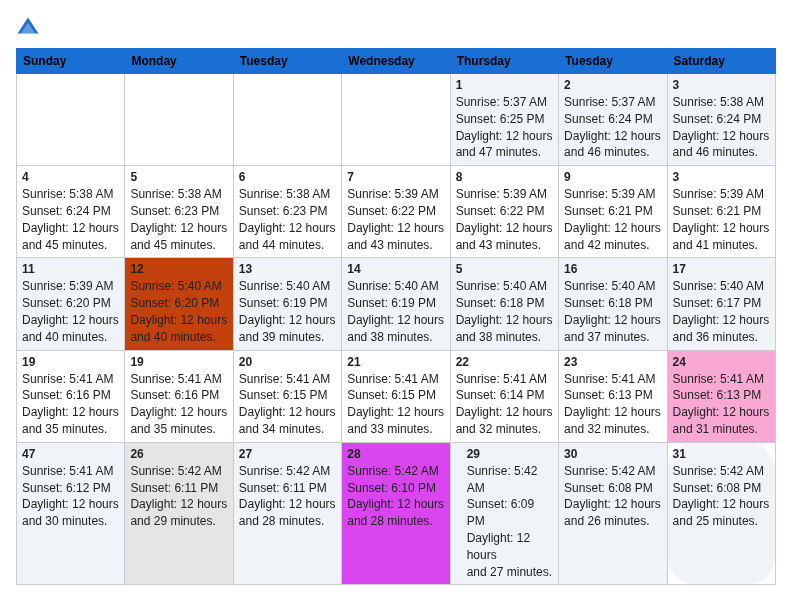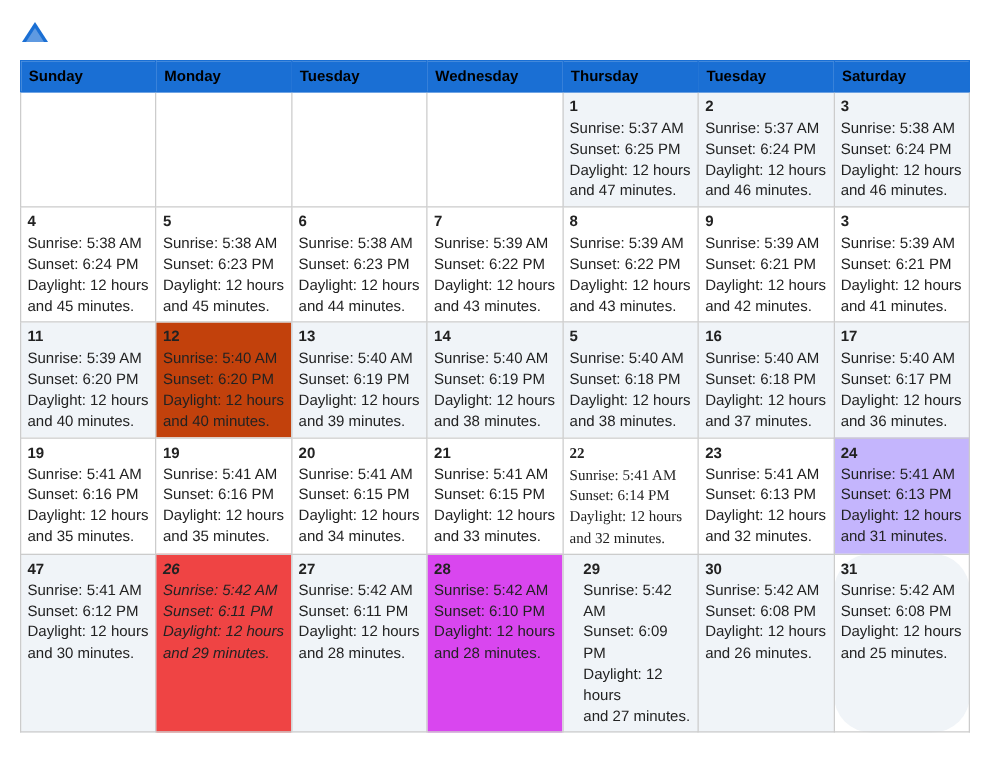--- a/index.html
+++ b/index.html
@@ -210,39 +210,39 @@
           <div class="day-info">Sunrise: 5:41 AM<br>Sunset: 6:16 PM<br>Daylight: 12 hours<br>and 35 minutes.</div>
         </td>
         <td style="background: rgb(255, 255, 255);">
           <span class="day-num">20</span>
           <div class="day-info">Sunrise: 5:41 AM<br>Sunset: 6:15 PM<br>Daylight: 12 hours<br>and 34 minutes.</div>
         </td>
         <td style="background: rgb(255, 255, 255);">
           <span class="day-num">21</span>
           <div class="day-info">Sunrise: 5:41 AM<br>Sunset: 6:15 PM<br>Daylight: 12 hours<br>and 33 minutes.</div>
         </td>
-        <td style="background: rgb(255, 255, 255); font-family: Liberation Serif, serif;">
+        <td style="background: rgb(255, 255, 255);">
           <span class="day-num">22</span>
           <div class="day-info">Sunrise: 5:41 AM<br>Sunset: 6:14 PM<br>Daylight: 12 hours<br>and 32 minutes.</div>
         </td>
         <td style="background: rgb(255, 255, 255);">
           <span class="day-num">23</span>
           <div class="day-info">Sunrise: 5:41 AM<br>Sunset: 6:13 PM<br>Daylight: 12 hours<br>and 32 minutes.</div>
         </td>
-        <td style="background: #c4b5fd;">
+        <td style="background: #f9a8d4;">
           <span class="day-num">24</span>
           <div class="day-info">Sunrise: 5:41 AM<br>Sunset: 6:13 PM<br>Daylight: 12 hours<br>and 31 minutes.</div>
         </td>
       </tr>
       <tr style="">
         <td style="background: rgb(240, 244, 248);">
           <span class="day-num">47</span>
           <div class="day-info">Sunrise: 5:41 AM<br>Sunset: 6:12 PM<br>Daylight: 12 hours<br>and 30 minutes.</div>
         </td>
-        <td style="background: #ef4444; font-style: italic;">
+        <td style="background: #e5e5e5;">
           <span class="day-num">26</span>
           <div class="day-info">Sunrise: 5:42 AM<br>Sunset: 6:11 PM<br>Daylight: 12 hours<br>and 29 minutes.</div>
         </td>
         <td style="background: rgb(240, 244, 248);">
           <span class="day-num">27</span>
           <div class="day-info">Sunrise: 5:42 AM<br>Sunset: 6:11 PM<br>Daylight: 12 hours<br>and 28 minutes.</div>
         </td>
         <td style="background: #d946ef;">
           <span class="day-num">28</span>
           <div class="day-info">Sunrise: 5:42 AM<br>Sunset: 6:10 PM<br>Daylight: 12 hours<br>and 28 minutes.</div>

